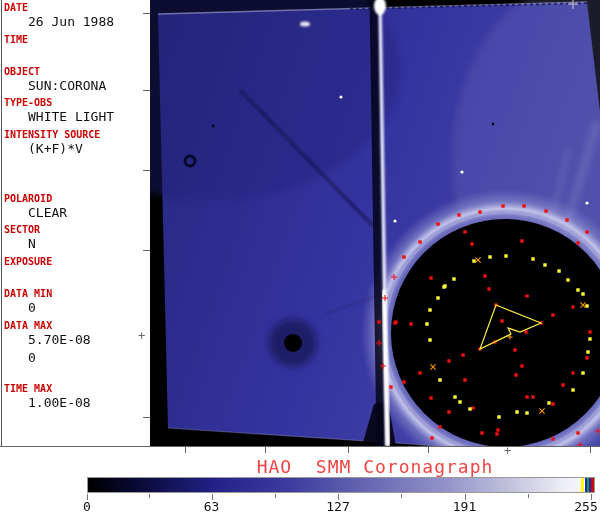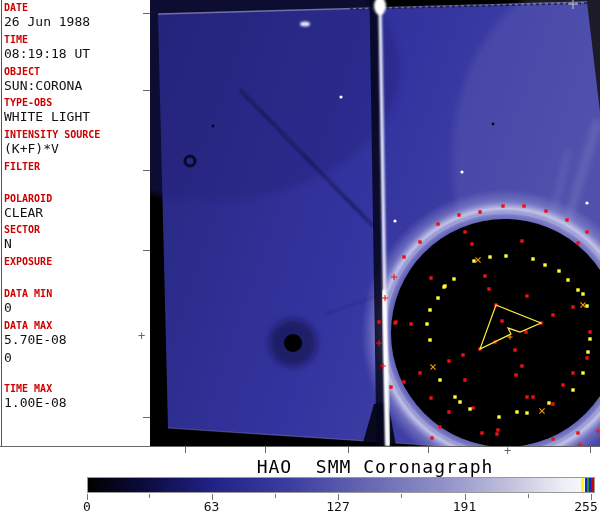--- a/index.html
+++ b/index.html
@@ -5,30 +5,30 @@
   html,body{margin:0;padding:0;}
   body{width:600px;height:512px;background:#ffffff;position:relative;overflow:hidden;
        font-family:"DejaVu Sans Mono","Liberation Mono",monospace;}
   .app{position:absolute;inset:0;}
   
   .sidebar{position:absolute;left:0;top:0;width:150px;height:446px;background:#ffffff;box-sizing:border-box;}
   .side-border{position:absolute;left:1px;top:0;width:1px;height:446px;background:#555;}
   .fields{position:absolute;left:4px;top:1px;right:0;bottom:0;display:flex;flex-direction:column;}
   .group{height:31.78px;overflow:hidden;}
   .flabel{font-size:10px;line-height:13px;color:#cc0000;font-weight:bold;letter-spacing:0px;white-space:pre;}
-  .fvalue{font-size:13px;line-height:15px;color:#111;white-space:pre;}
+  .fvalue{font-size:13px;line-height:15px;color:#111;white-space:pre;margin-left:24px;}
   .edge-tick{position:absolute;width:7px;height:1px;background:#666;left:143px;}
   .edge-plus{position:absolute;left:138px;color:#666;font-size:12px;line-height:10px;}
   
   .image-area{position:absolute;left:150px;top:0;width:450px;height:446px;background:#000;}
   
   .frameline{position:absolute;left:0;top:446px;width:600px;height:1px;background:#666;}
   .footer{position:absolute;left:0;top:447px;width:600px;height:65px;background:#fff;}
   .img-title{position:absolute;left:150px;top:9px;width:450px;text-align:center;
-             color:#000000;font-size:18px;letter-spacing:1px;white-space:pre;}
+             color:#ef4444;font-size:18px;letter-spacing:1px;white-space:pre;}
   .colorbar{position:absolute;left:87px;top:30px;width:506px;height:14px;border:1px solid #999;
             background:linear-gradient(to right,#000000 0%,#0a0a38 10%,#222288 25%,#3d3da0 40%,
                         #6666b2 55%,#9090c8 70%,#c4c4de 84%,#eeeef6 94%,#fafaff 100%);}
   .stripe{position:absolute;top:0;height:100%;}
   .cb-tick{position:absolute;top:47px;width:1px;height:6px;background:#777;}
   .cb-label{position:absolute;top:52px;font-size:13px;color:#111;transform:translateX(-50%);white-space:pre;}
   .bot-tick{position:absolute;top:0px;width:1px;height:6px;background:#666;}
   .bot-plus{position:absolute;top:-3px;color:#666;font-size:12px;}
 </style>
 </head>
@@ -38,36 +38,34 @@
 
   <div class="sidebar">
     <div class="side-border"></div>
     <div class="fields" id="fields">
         <div class="group">
           <div class="flabel">DATE</div>
           <div class="fvalue">26 Jun 1988</div>
         </div>
         <div class="group">
           <div class="flabel">TIME</div>
-          <div class="fvalue">08:19:18 UT</div>
         </div>
         <div class="group">
           <div class="flabel">OBJECT</div>
           <div class="fvalue">SUN:CORONA</div>
         </div>
         <div class="group">
           <div class="flabel">TYPE-OBS</div>
           <div class="fvalue">WHITE LIGHT</div>
         </div>
         <div class="group">
           <div class="flabel">INTENSITY SOURCE</div>
           <div class="fvalue">(K+F)*V</div>
         </div>
         <div class="group">
-          <div class="flabel">FILTER</div>
         </div>
         <div class="group">
           <div class="flabel">POLAROID</div>
           <div class="fvalue">CLEAR</div>
         </div>
         <div class="group">
           <div class="flabel">SECTOR</div>
           <div class="fvalue">N</div>
         </div>
         <div class="group">

